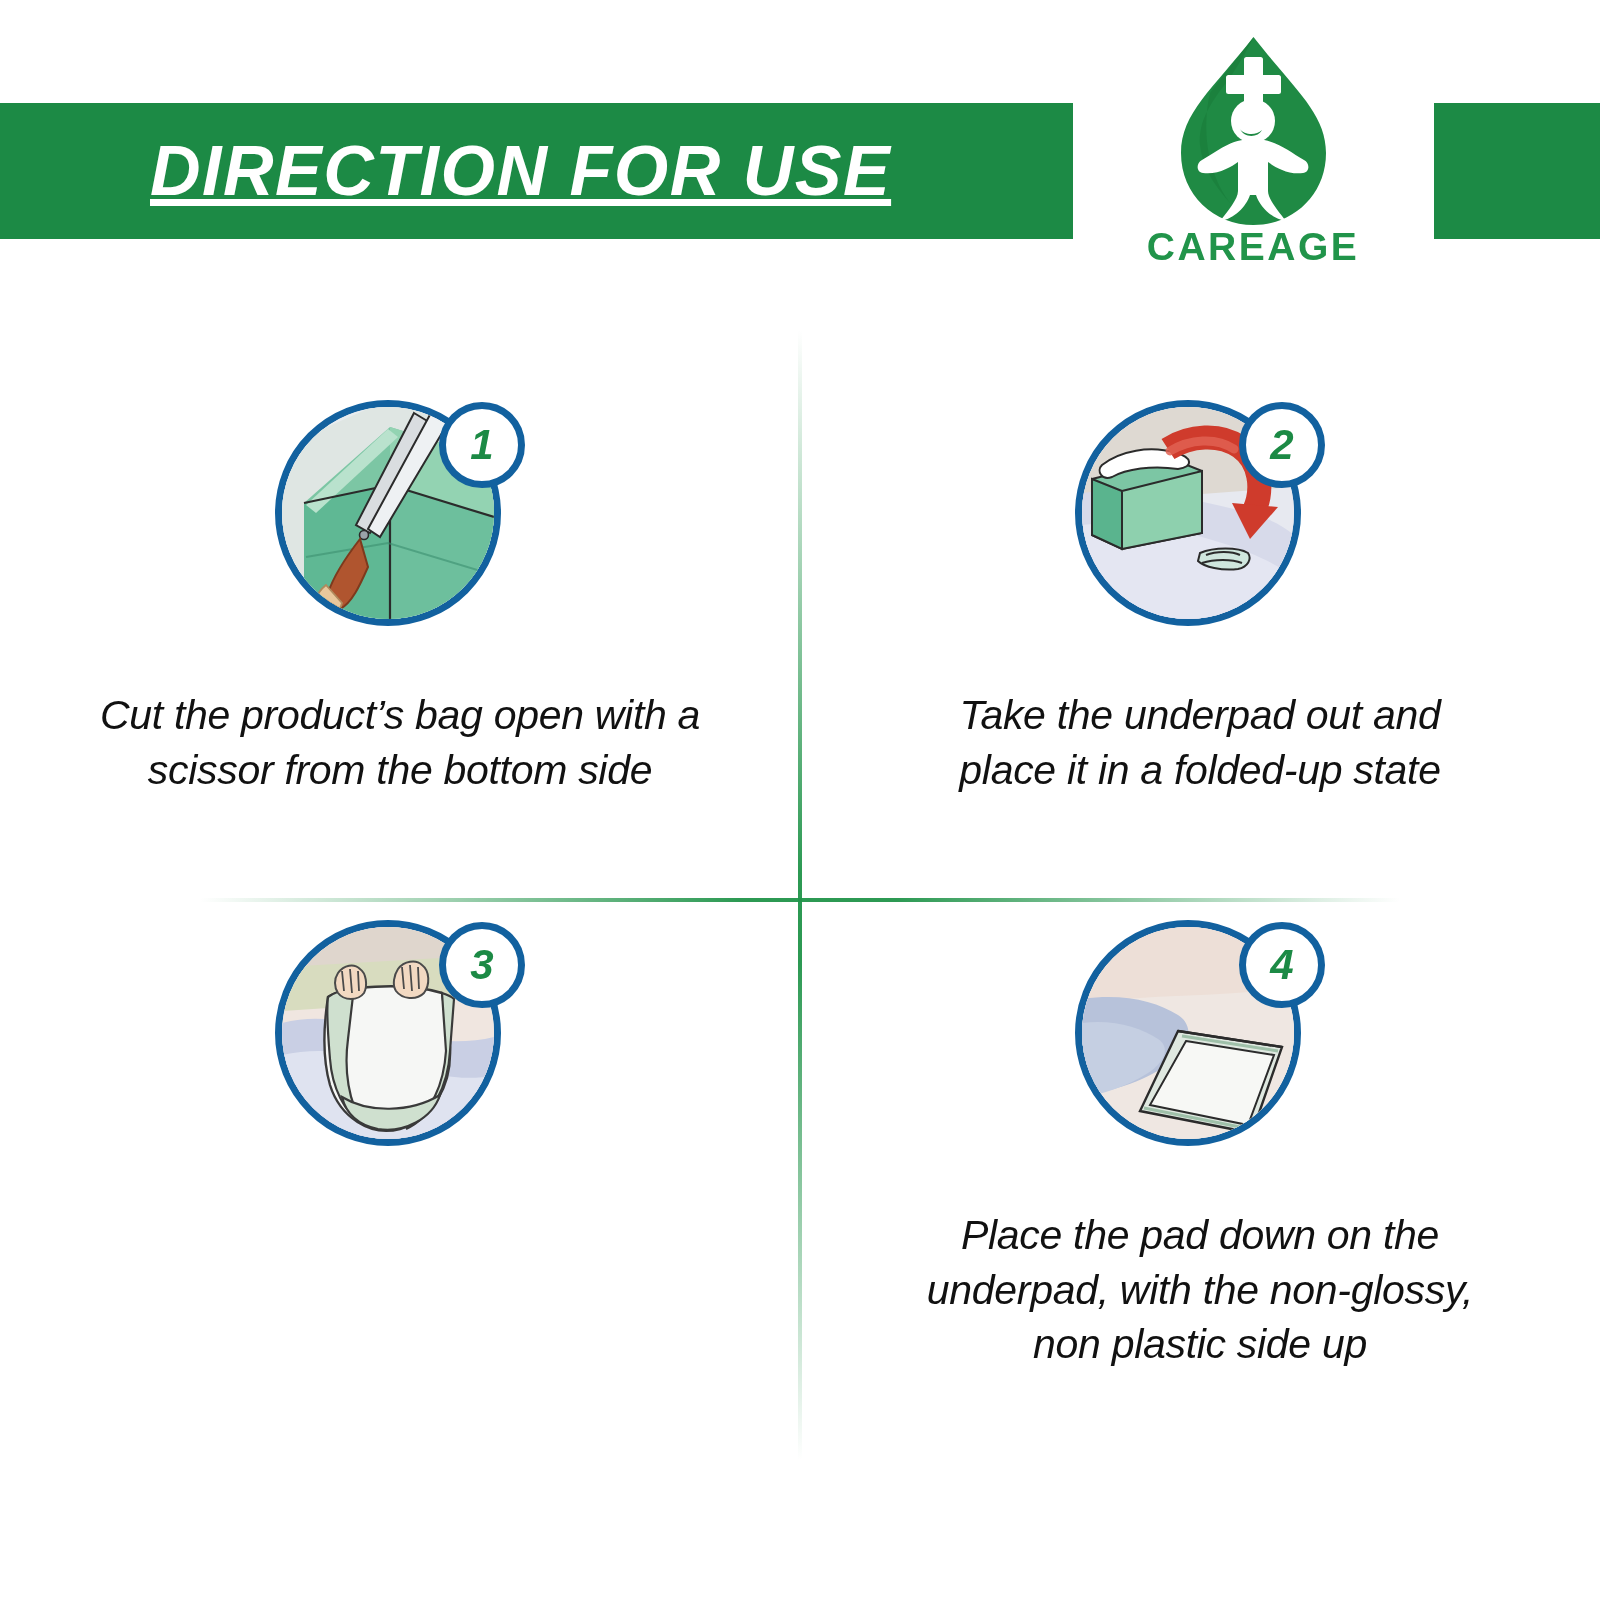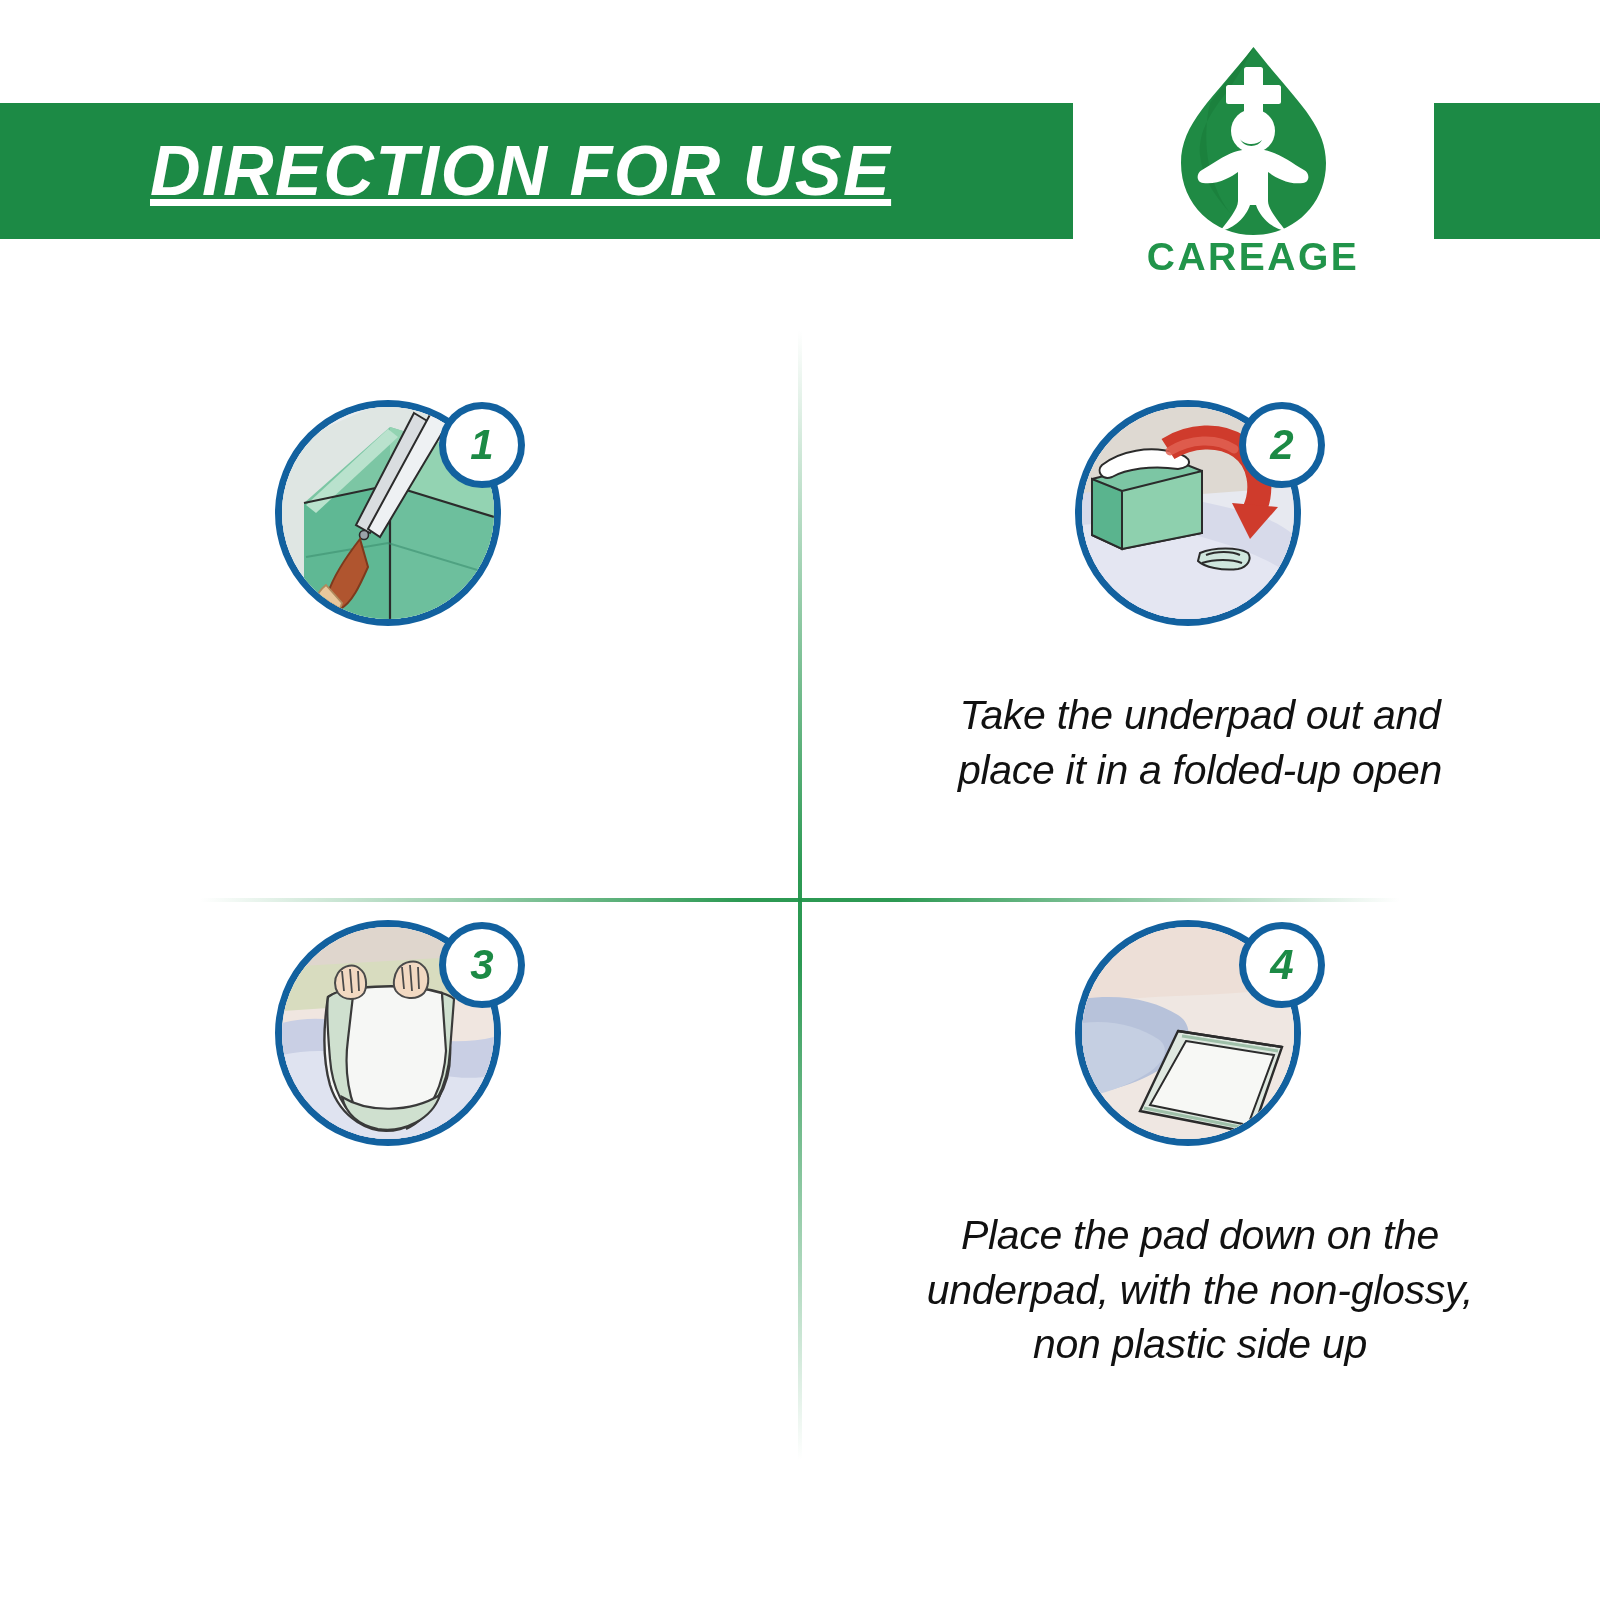--- a/index.html
+++ b/index.html
@@ -58,21 +58,21 @@
   .logo-box {
     position: absolute;
     left: 1073px;
     top: 25px;
     width: 360px;
     height: 260px;
     background: #ffffff;
     display: flex;
     flex-direction: column;
     align-items: center;
-    justify-content: center;
+    justify-content: flex-start;
   }
   .logo-mark {
     width: 175px;
     height: 200px;
     margin-top: 6px;
   }
   .logo-word {
     color: #21944a;
     font-size: 39px;
     font-weight: bold;
@@ -221,20 +221,21 @@
           <path d="M24 150 L106 136 L212 168" stroke="#3c8f6f" stroke-width="2" fill="none" opacity="0.6"></path>
           <path d="M132 6 L152 18 L88 126 L74 118 Z" fill="#d9dde0" stroke="#2b2b2b" stroke-width="2"></path>
           <path d="M150 4 L166 16 L98 130 L86 122 Z" fill="#eef1f3" stroke="#2b2b2b" stroke-width="2"></path>
           <circle cx="82" cy="128" r="4.5" fill="#9aa3a9" stroke="#2b2b2b" stroke-width="1.6"></circle>
           <path d="M78 132 C 64 150, 52 168, 46 186 C 42 198, 48 206, 58 202 C 70 196, 78 178, 86 160 Z" fill="#b0552f" stroke="#7d3a1d" stroke-width="2"></path>
           <path d="M44 178 C 34 186, 30 198, 36 206 C 44 212, 58 206, 60 196 Z" fill="#e8c79c" stroke="#b08a5d" stroke-width="1.8"></path>
         </svg>
       </div>
       <div class="badge">1</div>
     </div>
+    <div class="caption">Cut the product’s bag open with a scissor from the bottom side</div>
   </div>
 
   <div class="cell">
     <div class="illus-wrap">
       <div class="illus-circle">
         <svg viewBox="0 0 212 212">
           <rect x="0" y="0" width="212" height="212" fill="#e7e9f0"></rect>
           <path d="M0 0 L212 0 L212 80 L0 96 Z" fill="#ded9d2"></path>
           <path d="M0 86 C 60 78, 110 92, 160 104 C 185 110, 200 118, 212 128 L212 212 L0 212 Z" fill="#d7daea"></path>
           <path d="M0 118 C 50 112, 96 122, 140 136 C 172 146, 196 158, 212 170 L212 212 L0 212 Z" fill="#e4e6f2"></path>
@@ -245,21 +246,21 @@
           <path d="M86 42 C 108 28, 138 26, 158 40 C 178 54, 182 82, 172 104" fill="none" stroke="#cf3b2c" stroke-width="24" stroke-linecap="butt"></path>
           <path d="M88 44 C 108 32, 134 30, 152 42" fill="none" stroke="#e06252" stroke-width="9" stroke-linecap="round" opacity="0.85"></path>
           <path d="M150 96 L196 100 L168 132 Z" fill="#cf3b2c"></path>
           <path d="M118 146 C 132 140, 156 140, 166 146 C 170 152, 166 160, 156 162 C 140 164, 122 160, 116 154 Z" fill="#cfe6dd" stroke="#2b2b2b" stroke-width="2"></path>
           <path d="M124 148 C 134 144, 150 144, 158 148" fill="none" stroke="#2b2b2b" stroke-width="2"></path>
           <path d="M120 156 C 132 152, 150 152, 160 156" fill="none" stroke="#2b2b2b" stroke-width="2"></path>
         </svg>
       </div>
       <div class="badge">2</div>
     </div>
-    <div class="caption narrow">Take the underpad out and place it in a folded-up open</div>
+    <div class="caption narrow">Take the underpad out and place it in a folded-up state</div>
   </div>
 
   <div class="cell">
     <div class="illus-wrap">
       <div class="illus-circle">
         <svg viewBox="0 0 212 212">
           <rect x="0" y="0" width="212" height="212" fill="#f0e6e0"></rect>
           <path d="M0 0 L212 0 L212 40 L0 52 Z" fill="#dfd6cd"></path>
           <path d="M0 40 L212 28 L212 70 L0 84 Z" fill="#d8dcbf"></path>
           <path d="M0 96 C 40 86, 70 96, 100 104 C 140 114, 180 118, 212 110 L212 212 L0 212 Z" fill="#c9cfe4"></path>

